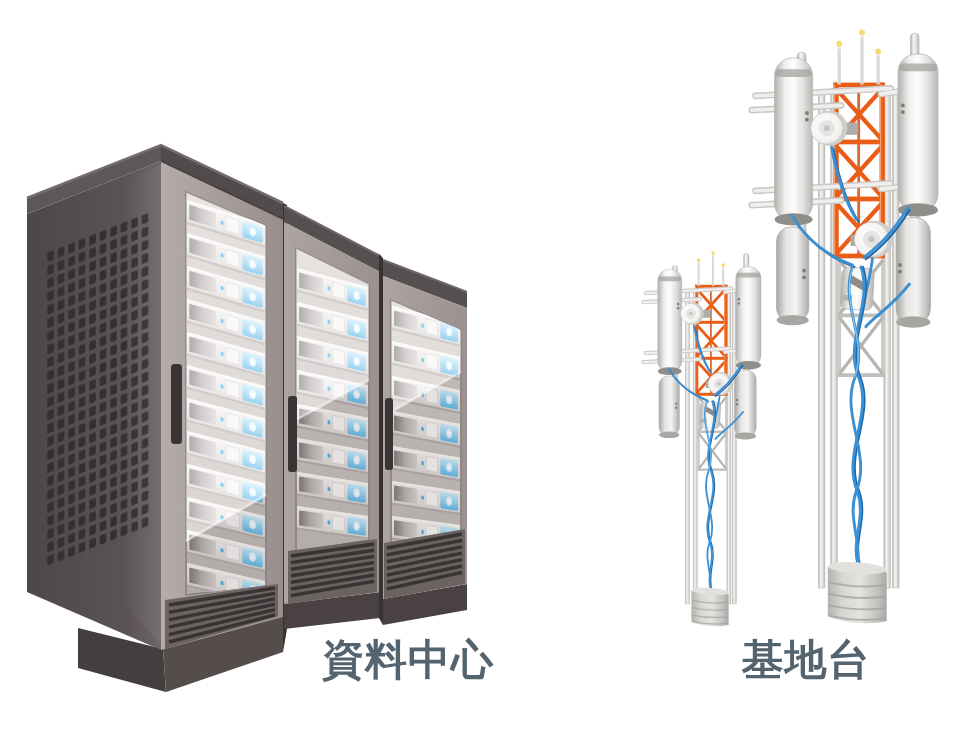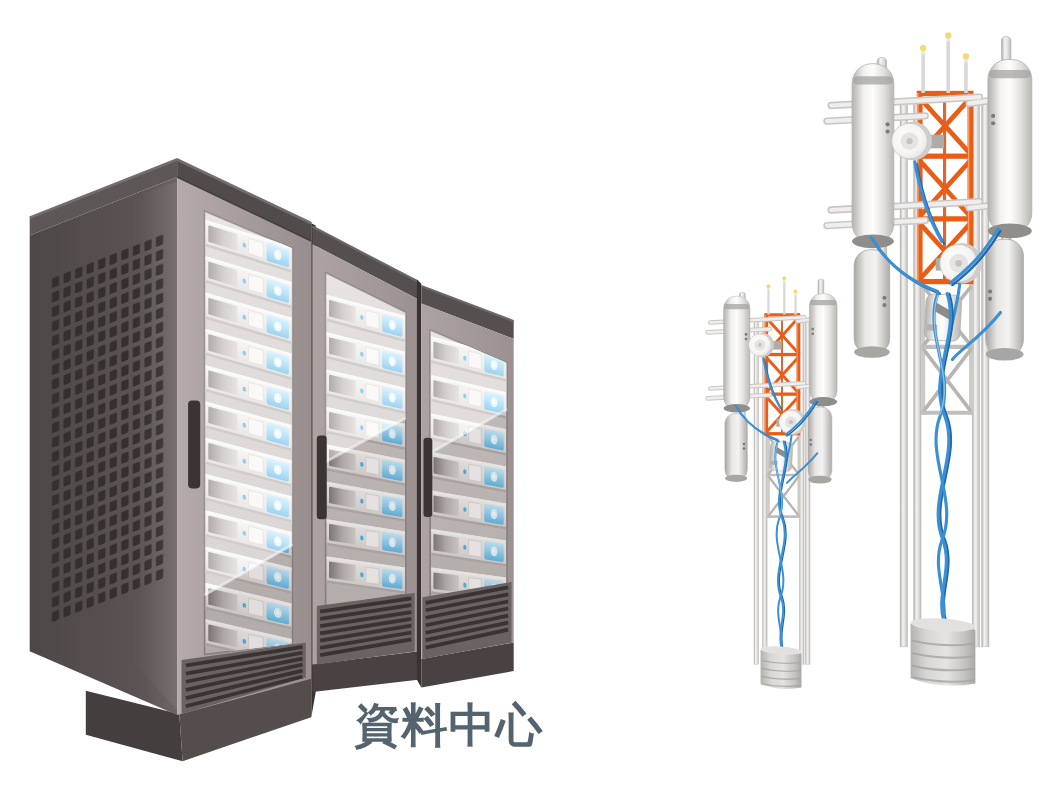--- a/index.html
+++ b/index.html
@@ -369,13 +369,14 @@
           <path d="M85,554 Q115,561 145,557 M85,566 Q115,573 145,569 M85,578 Q115,585 145,581 M86,589 Q115,596 145,592" stroke="#A5A4A0" stroke-width="2" fill="none" opacity="0.8"></path>
         </g>
       </g>
     </defs>
 
     <use href="#tower" xlink:href="#tower" transform="translate(228,56) scale(0.95)"></use>
     <use href="#tower" xlink:href="#tower" transform="translate(121,268) scale(0.6)"></use>
   </svg>
 
   <div class="caption cap-dc">資料中心</div>
+  <div class="caption cap-bs">基地台</div>
 </div>
 
 </body></html>

